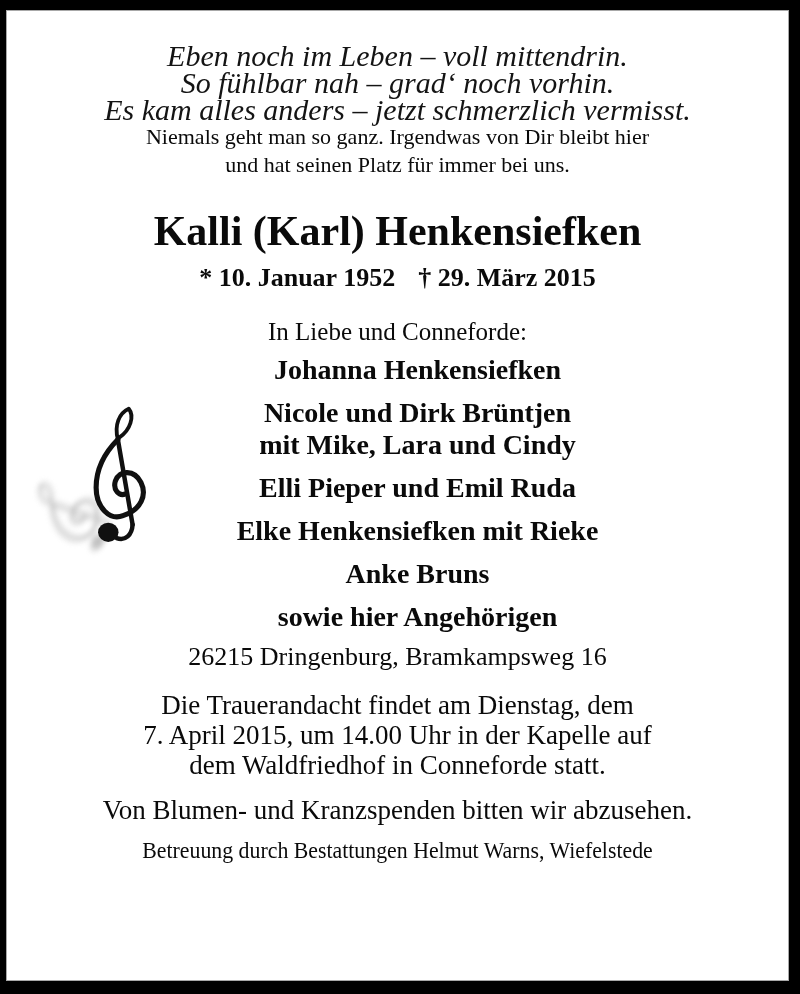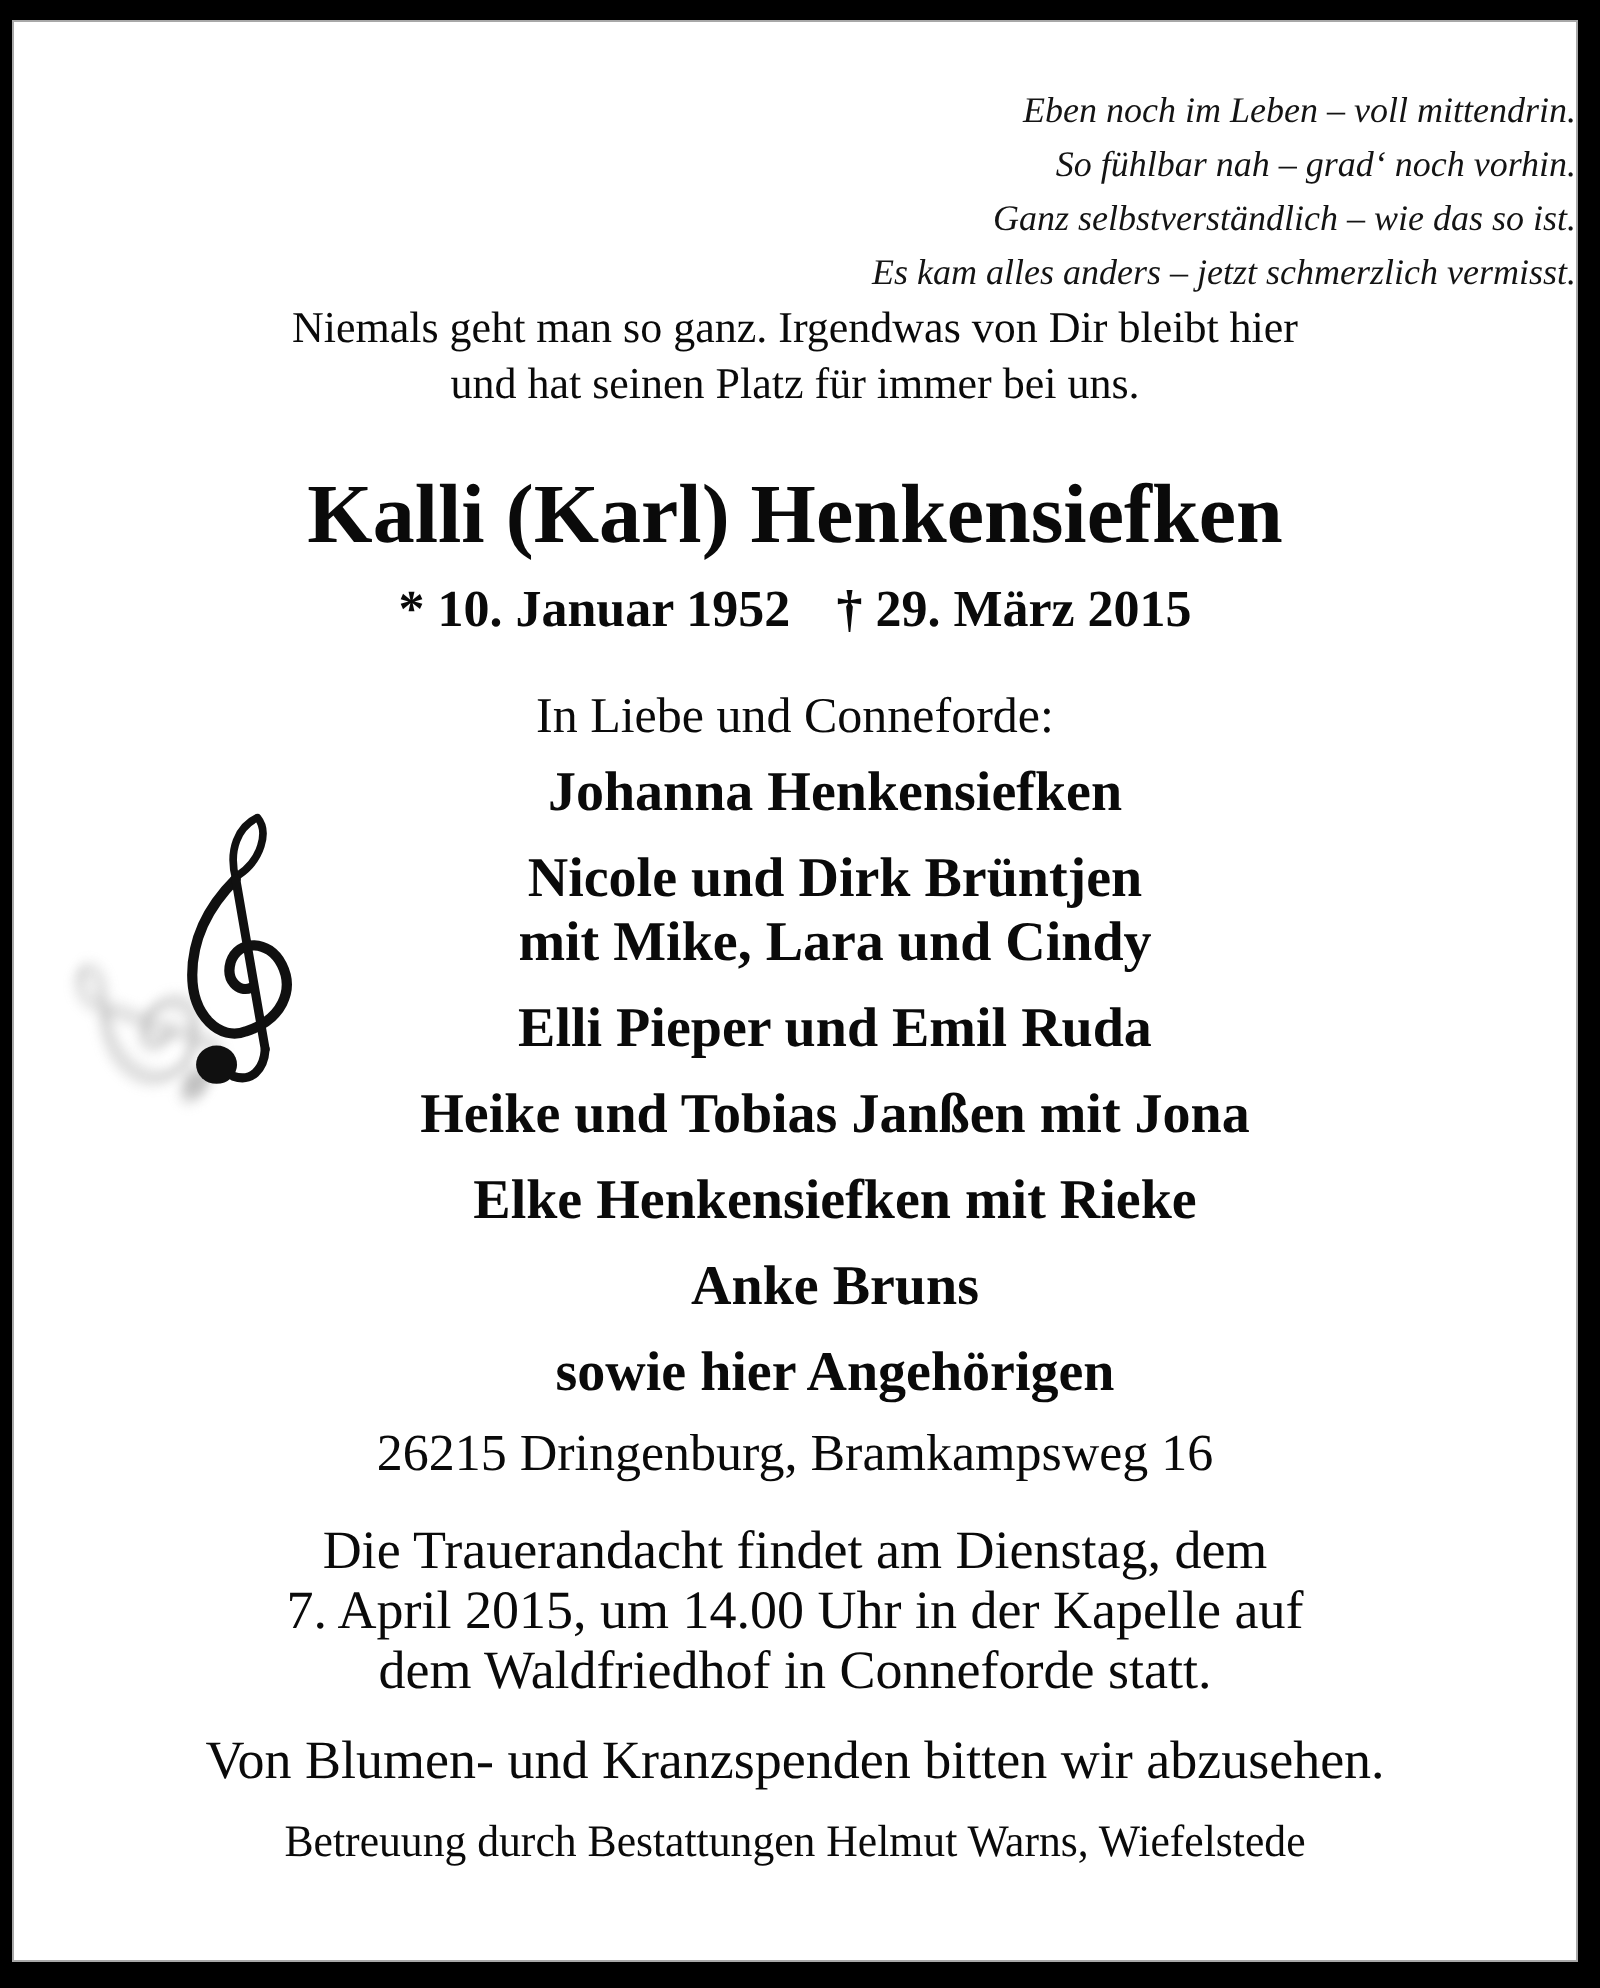--- a/index.html
+++ b/index.html
@@ -24,24 +24,23 @@
     background: #ffffff;
     border: 1px solid #a8a8a8;
     box-sizing: border-box;
     color: #0a0a0a;
     text-align: center;
     overflow: hidden;
   }
   .poem {
     margin-top: 31px;
     font-style: italic;
-    font-size: 18px;
+    font-size: 30px;
     line-height: 27px;
     color: #141414;
-    text-align: right;
   }
   .intro {
     font-size: 22px;
     line-height: 28px;
   }
   .deceased-name {
     margin-top: 23px;
     font-size: 42px;
     line-height: 58px;
     font-weight: bold;
@@ -121,21 +120,20 @@
 </style>
 </head>
 <body>
 
 <div class="frame">
   <div class="page">
 
     <div class="poem">
       <div>Eben noch im Leben – voll mittendrin.</div>
       <div>So fühlbar nah – grad‘ noch vorhin.</div>
-      <div>Ganz selbstverständlich – wie das so ist.</div>
       <div>Es kam alles anders – jetzt schmerzlich vermisst.</div>
     </div>
 
     <div class="intro">
       <div>Niemals geht man so ganz. Irgendwas von Dir bleibt hier</div>
       <div>und hat seinen Platz für immer bei uns.</div>
     </div>
 
     <div class="deceased-name">Kalli (Karl) Henkensiefken</div>
 
@@ -149,23 +147,20 @@
     <div class="mourners">
       <div class="mourner-entry">
         <div>Johanna Henkensiefken</div>
       </div>
       <div class="mourner-entry">
         <div>Nicole und Dirk Brüntjen</div>
         <div>mit Mike, Lara und Cindy</div>
       </div>
       <div class="mourner-entry">
         <div>Elli Pieper und Emil Ruda</div>
-      </div>
-      <div class="mourner-entry">
-        <div>Heike und Tobias Janßen mit Jona</div>
       </div>
       <div class="mourner-entry">
         <div>Elke Henkensiefken mit Rieke</div>
       </div>
       <div class="mourner-entry">
         <div>Anke Bruns</div>
       </div>
       <div class="mourner-entry">
         <div>sowie hier Angehörigen</div>
       </div>

